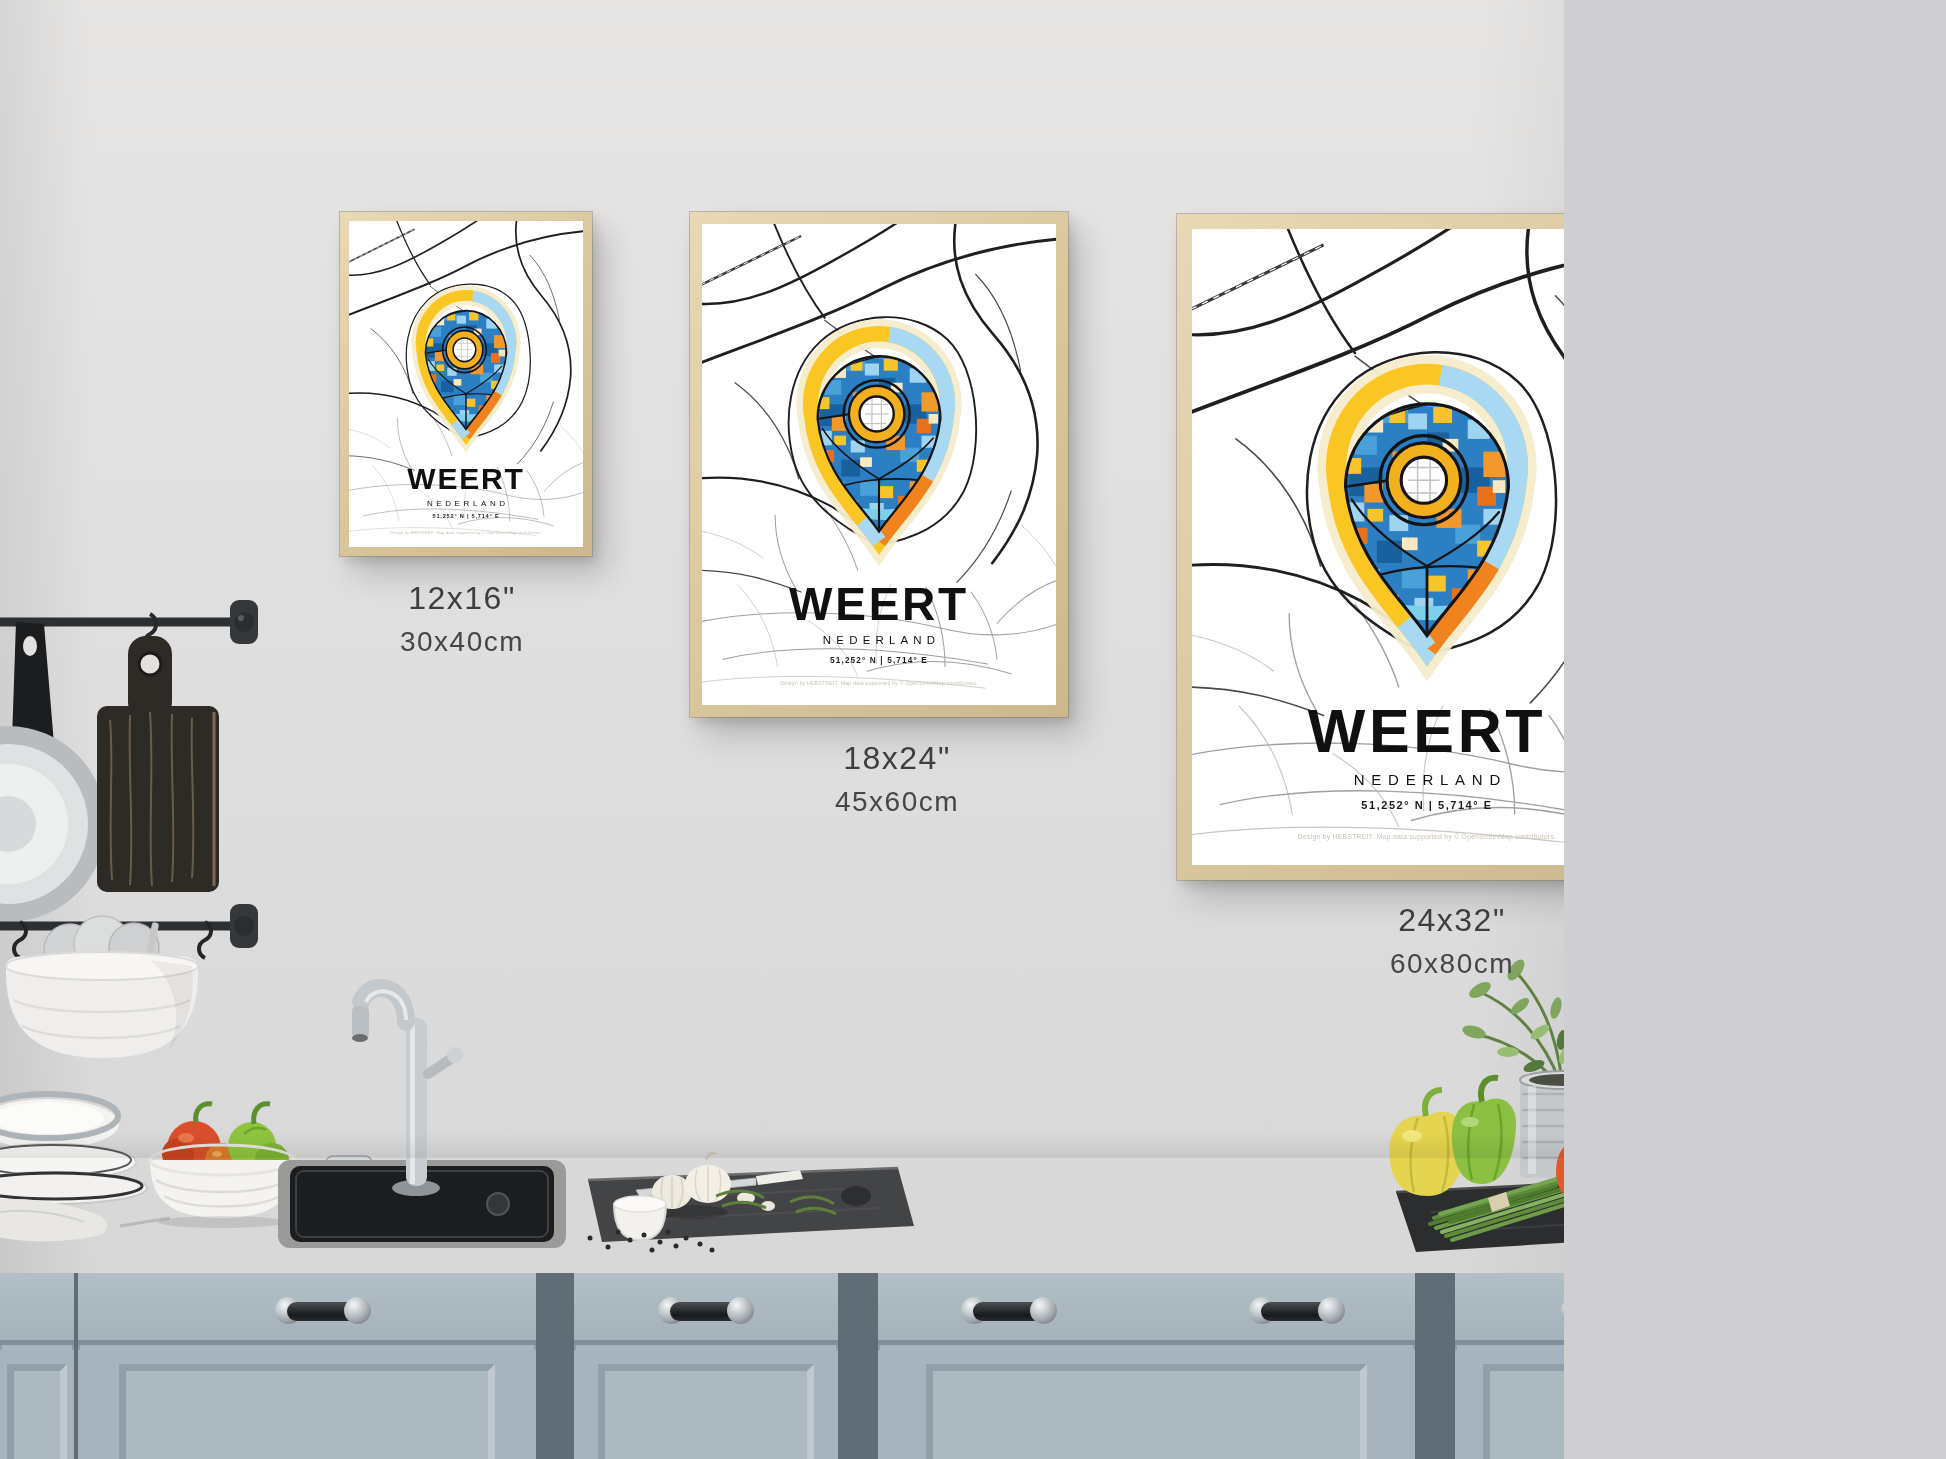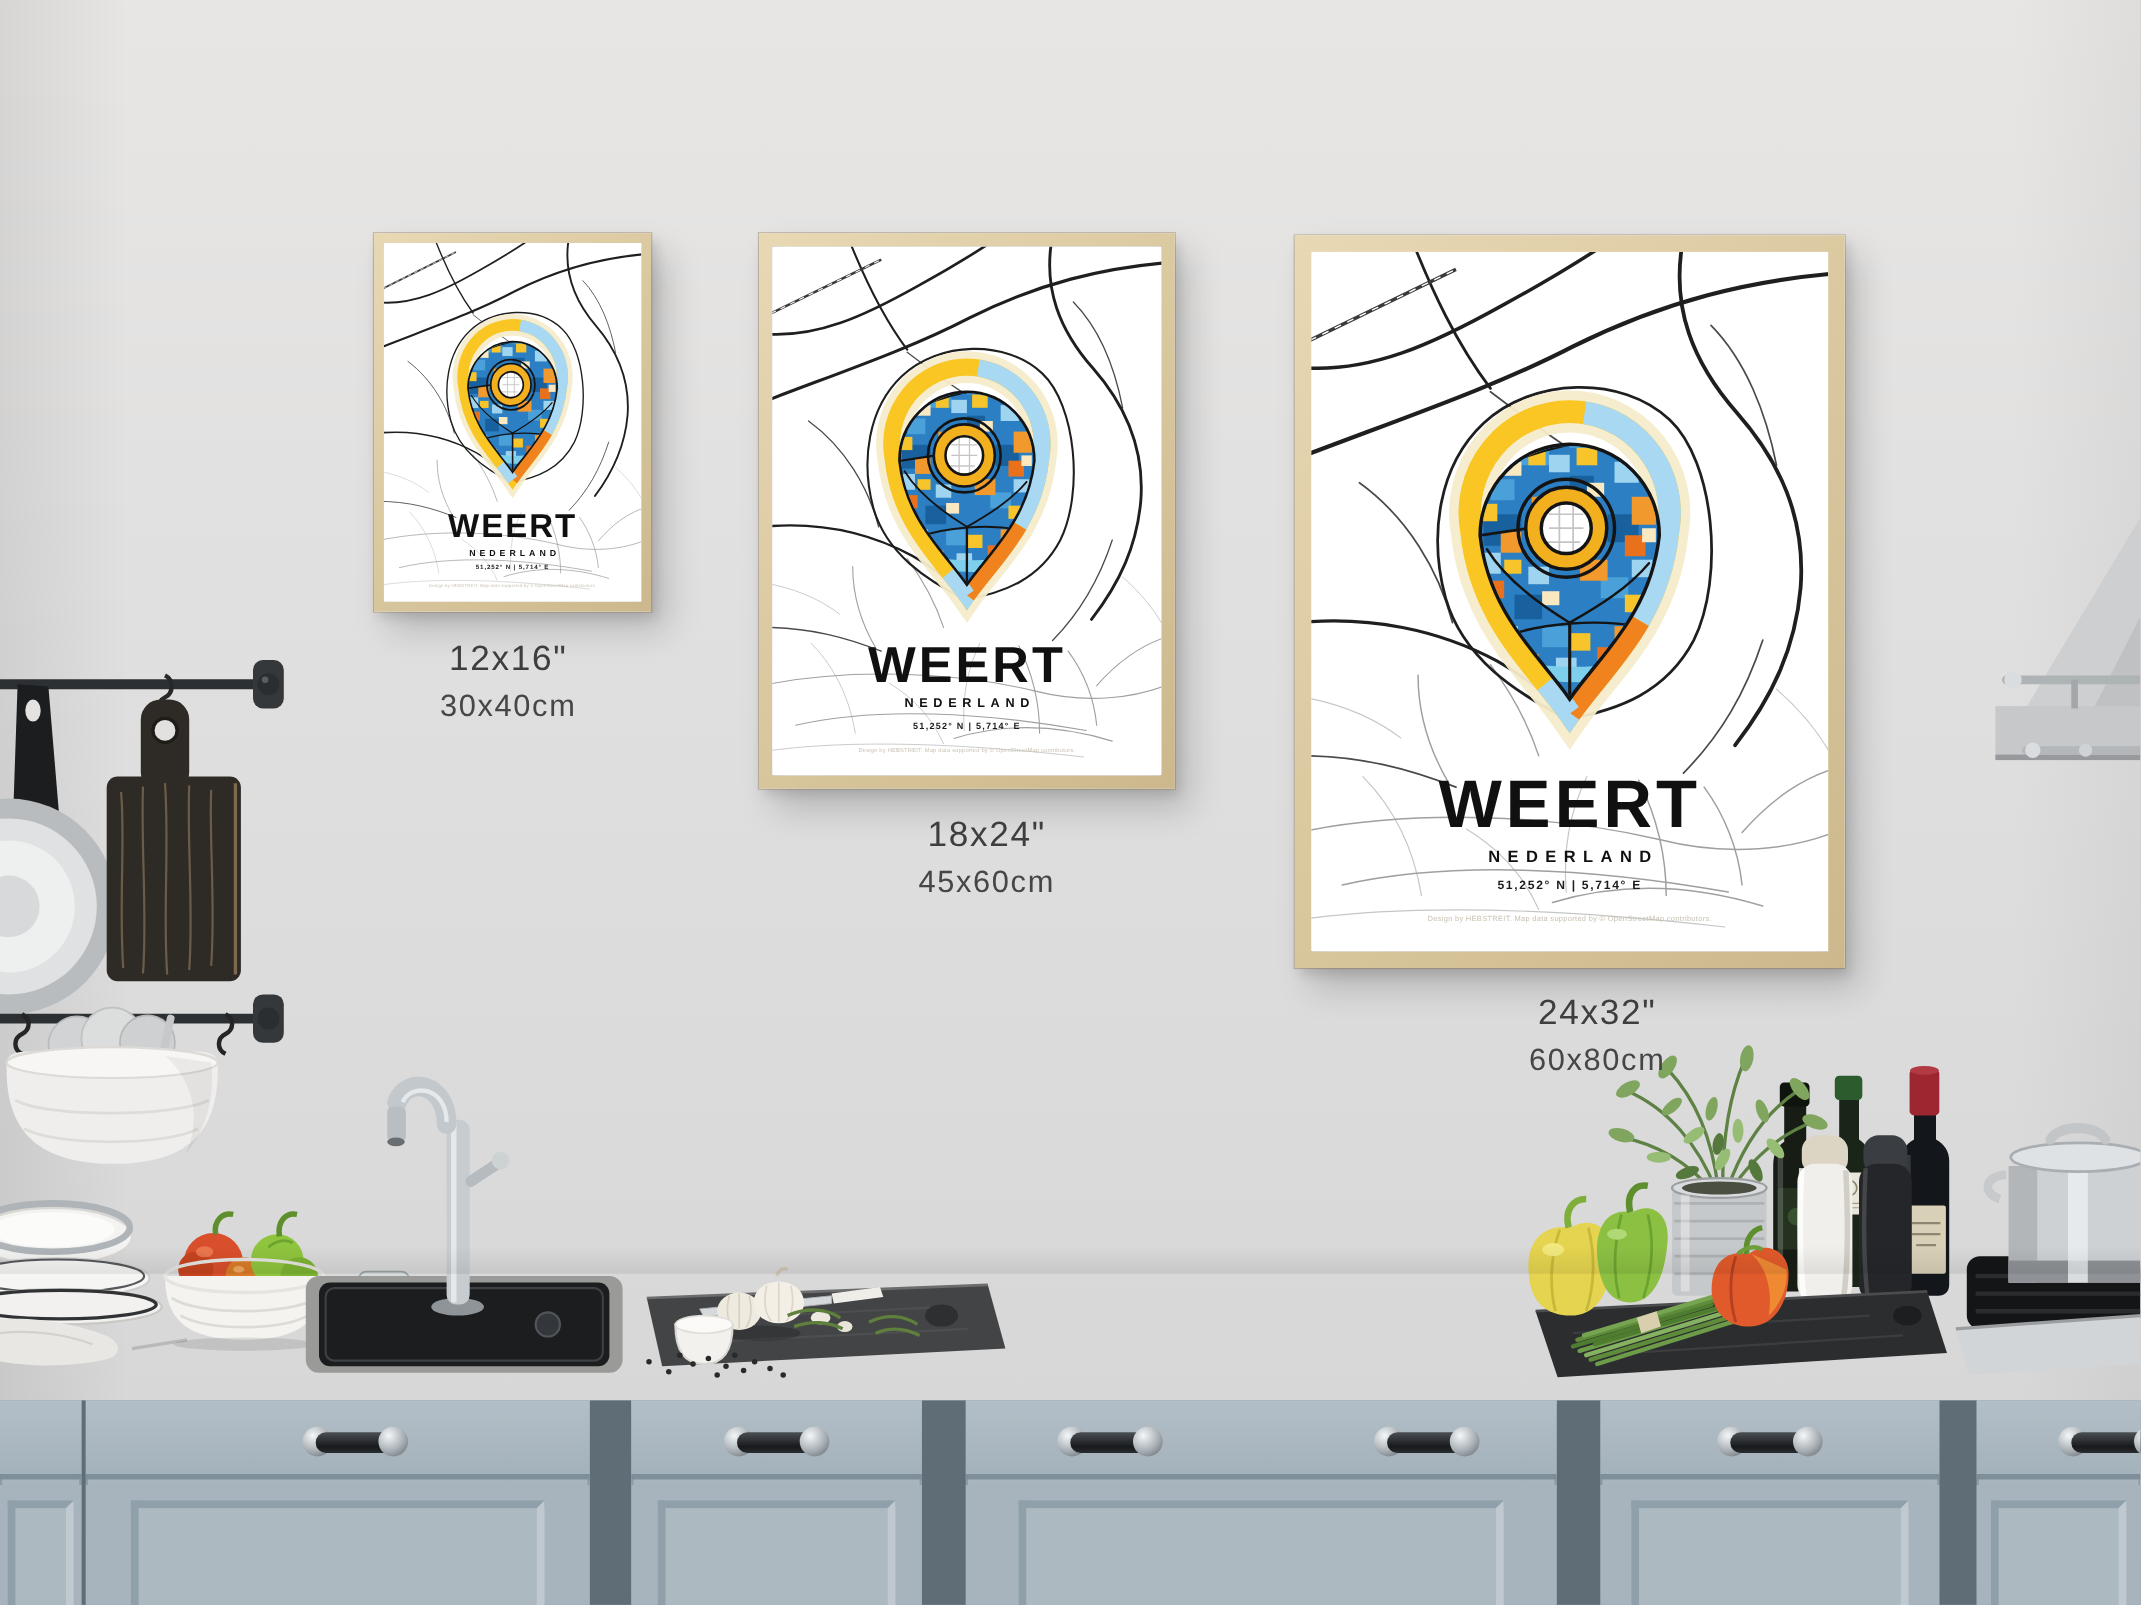--- a/index.html
+++ b/index.html
@@ -1,16 +1,16 @@
 <!DOCTYPE html>
 <html><head>
 <meta charset="utf-8">
 <style>
   html,body{margin:0;padding:0;background:#cfcfd1;}
-  .scene{position:relative;width:1946px;height:1459px;overflow:hidden;
+  .scene{position:relative;width:1564px;height:1459px;overflow:hidden;
          font-family:"Liberation Sans",sans-serif;
          background:linear-gradient(180deg,#e7e6e5 0%,#dedddd 55%,#d6d5d6 100%);}
   .scene *{box-sizing:border-box;}
   .wall-vignette{position:absolute;inset:0;
      background:linear-gradient(90deg,rgba(0,0,0,.07),rgba(0,0,0,0) 6%,rgba(0,0,0,0) 94%,rgba(0,0,0,.04));}
   .splash-shadow{position:absolute;left:0;top:1132px;width:1946px;height:26px;
      background:linear-gradient(180deg,rgba(0,0,0,0),rgba(0,0,0,.08));}
   .counter{position:absolute;left:0;top:1152px;width:1946px;height:121px;
      background:linear-gradient(180deg,#f7f6f4 0%,#efede9 70%,#e3e1dd 92%,#d9d7d3 100%);}
   .cabinets{position:absolute;left:0;top:1273px;width:1946px;height:186px;background:#5f6d77;}
@@ -28,21 +28,21 @@
        background:radial-gradient(circle at 35% 30%,#f4f7f9,#a7aeb3 55%,#5d6369);}
   .handle .cap.l{left:0;} .handle .cap.r{right:0;}
   .poster{position:absolute;background:linear-gradient(135deg,#e8d8b4,#d8c69c 55%,#cdb88d);
        box-shadow:0 0 0 1px rgba(120,100,60,.35), 14px 18px 30px rgba(0,0,0,.18), 4px 6px 10px rgba(0,0,0,.12);}
   .print{position:relative;width:100%;height:100%;background:#ffffff;overflow:hidden;
        box-shadow:inset 0 0 12px rgba(0,0,0,.22);}
   .map{position:absolute;inset:0;width:100%;height:100%;}
   .pline{position:absolute;left:0;right:0;text-align:center;transform:translateY(-50%);
        color:#101010;white-space:nowrap;}
   .ptitle{font-weight:800;letter-spacing:.06em;}
-  .psub{font-weight:700;letter-spacing:.45em;text-indent:.45em;text-align:center;}
+  .psub{font-weight:400;letter-spacing:.45em;text-indent:.45em;text-align:center;}
   .pcoord{font-weight:700;letter-spacing:.14em;color:#1c1c1c;}
   .pcredit{font-weight:400;color:#c9c2b2;letter-spacing:.04em;}
   .p1 .ptitle{font-size:30px;} .p1 .psub{font-size:8px;}  .p1 .pcoord{font-size:5.6px;} .p1 .pcredit{font-size:4px;}
   .p2 .ptitle{font-size:46px;} .p2 .psub{font-size:11.5px;} .p2 .pcoord{font-size:8.2px;} .p2 .pcredit{font-size:5.2px;}
   .p3 .ptitle{font-size:61px;} .p3 .psub{font-size:15px;} .p3 .pcoord{font-size:11px;} .p3 .pcredit{font-size:6.8px;}
   .size-label{position:absolute;width:340px;text-align:center;color:#3d3e40;}
   .size-in{font-size:32px;letter-spacing:1.5px;}
   .size-cm{font-size:28px;letter-spacing:1.5px;margin-top:9px;color:#454648;}
   .props{position:absolute;inset:0;width:1946px;height:1459px;}
 </style>

